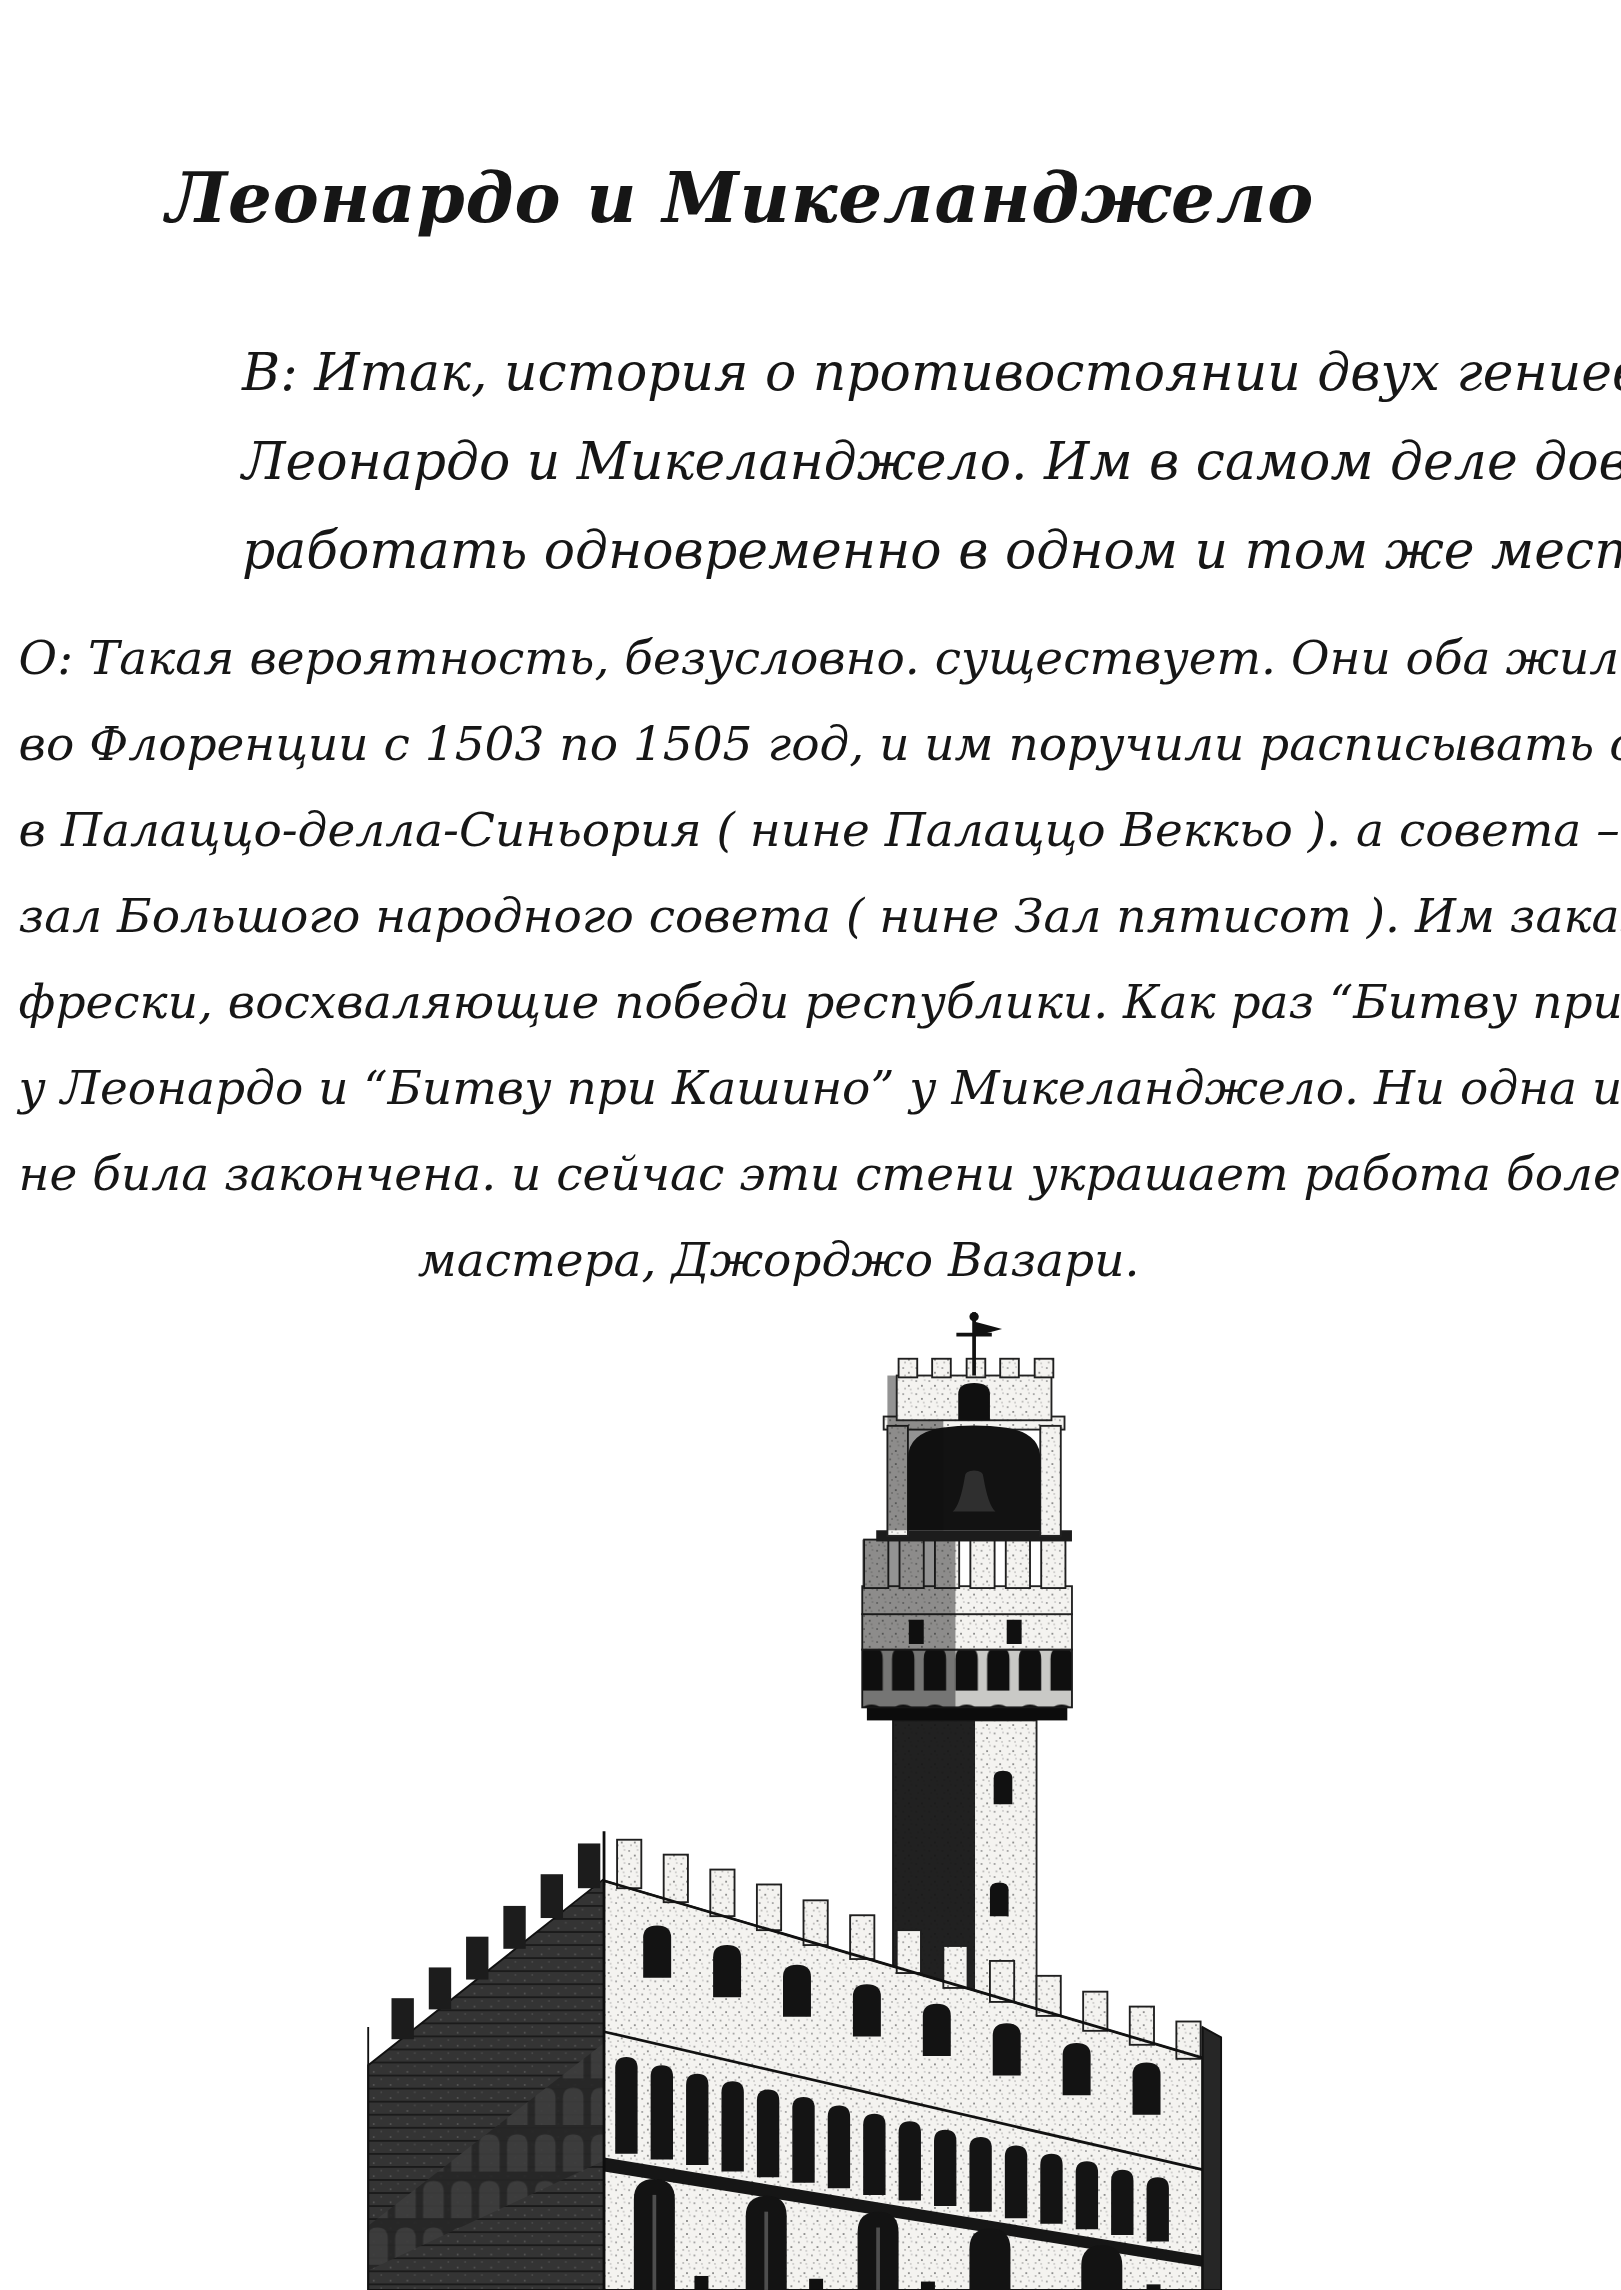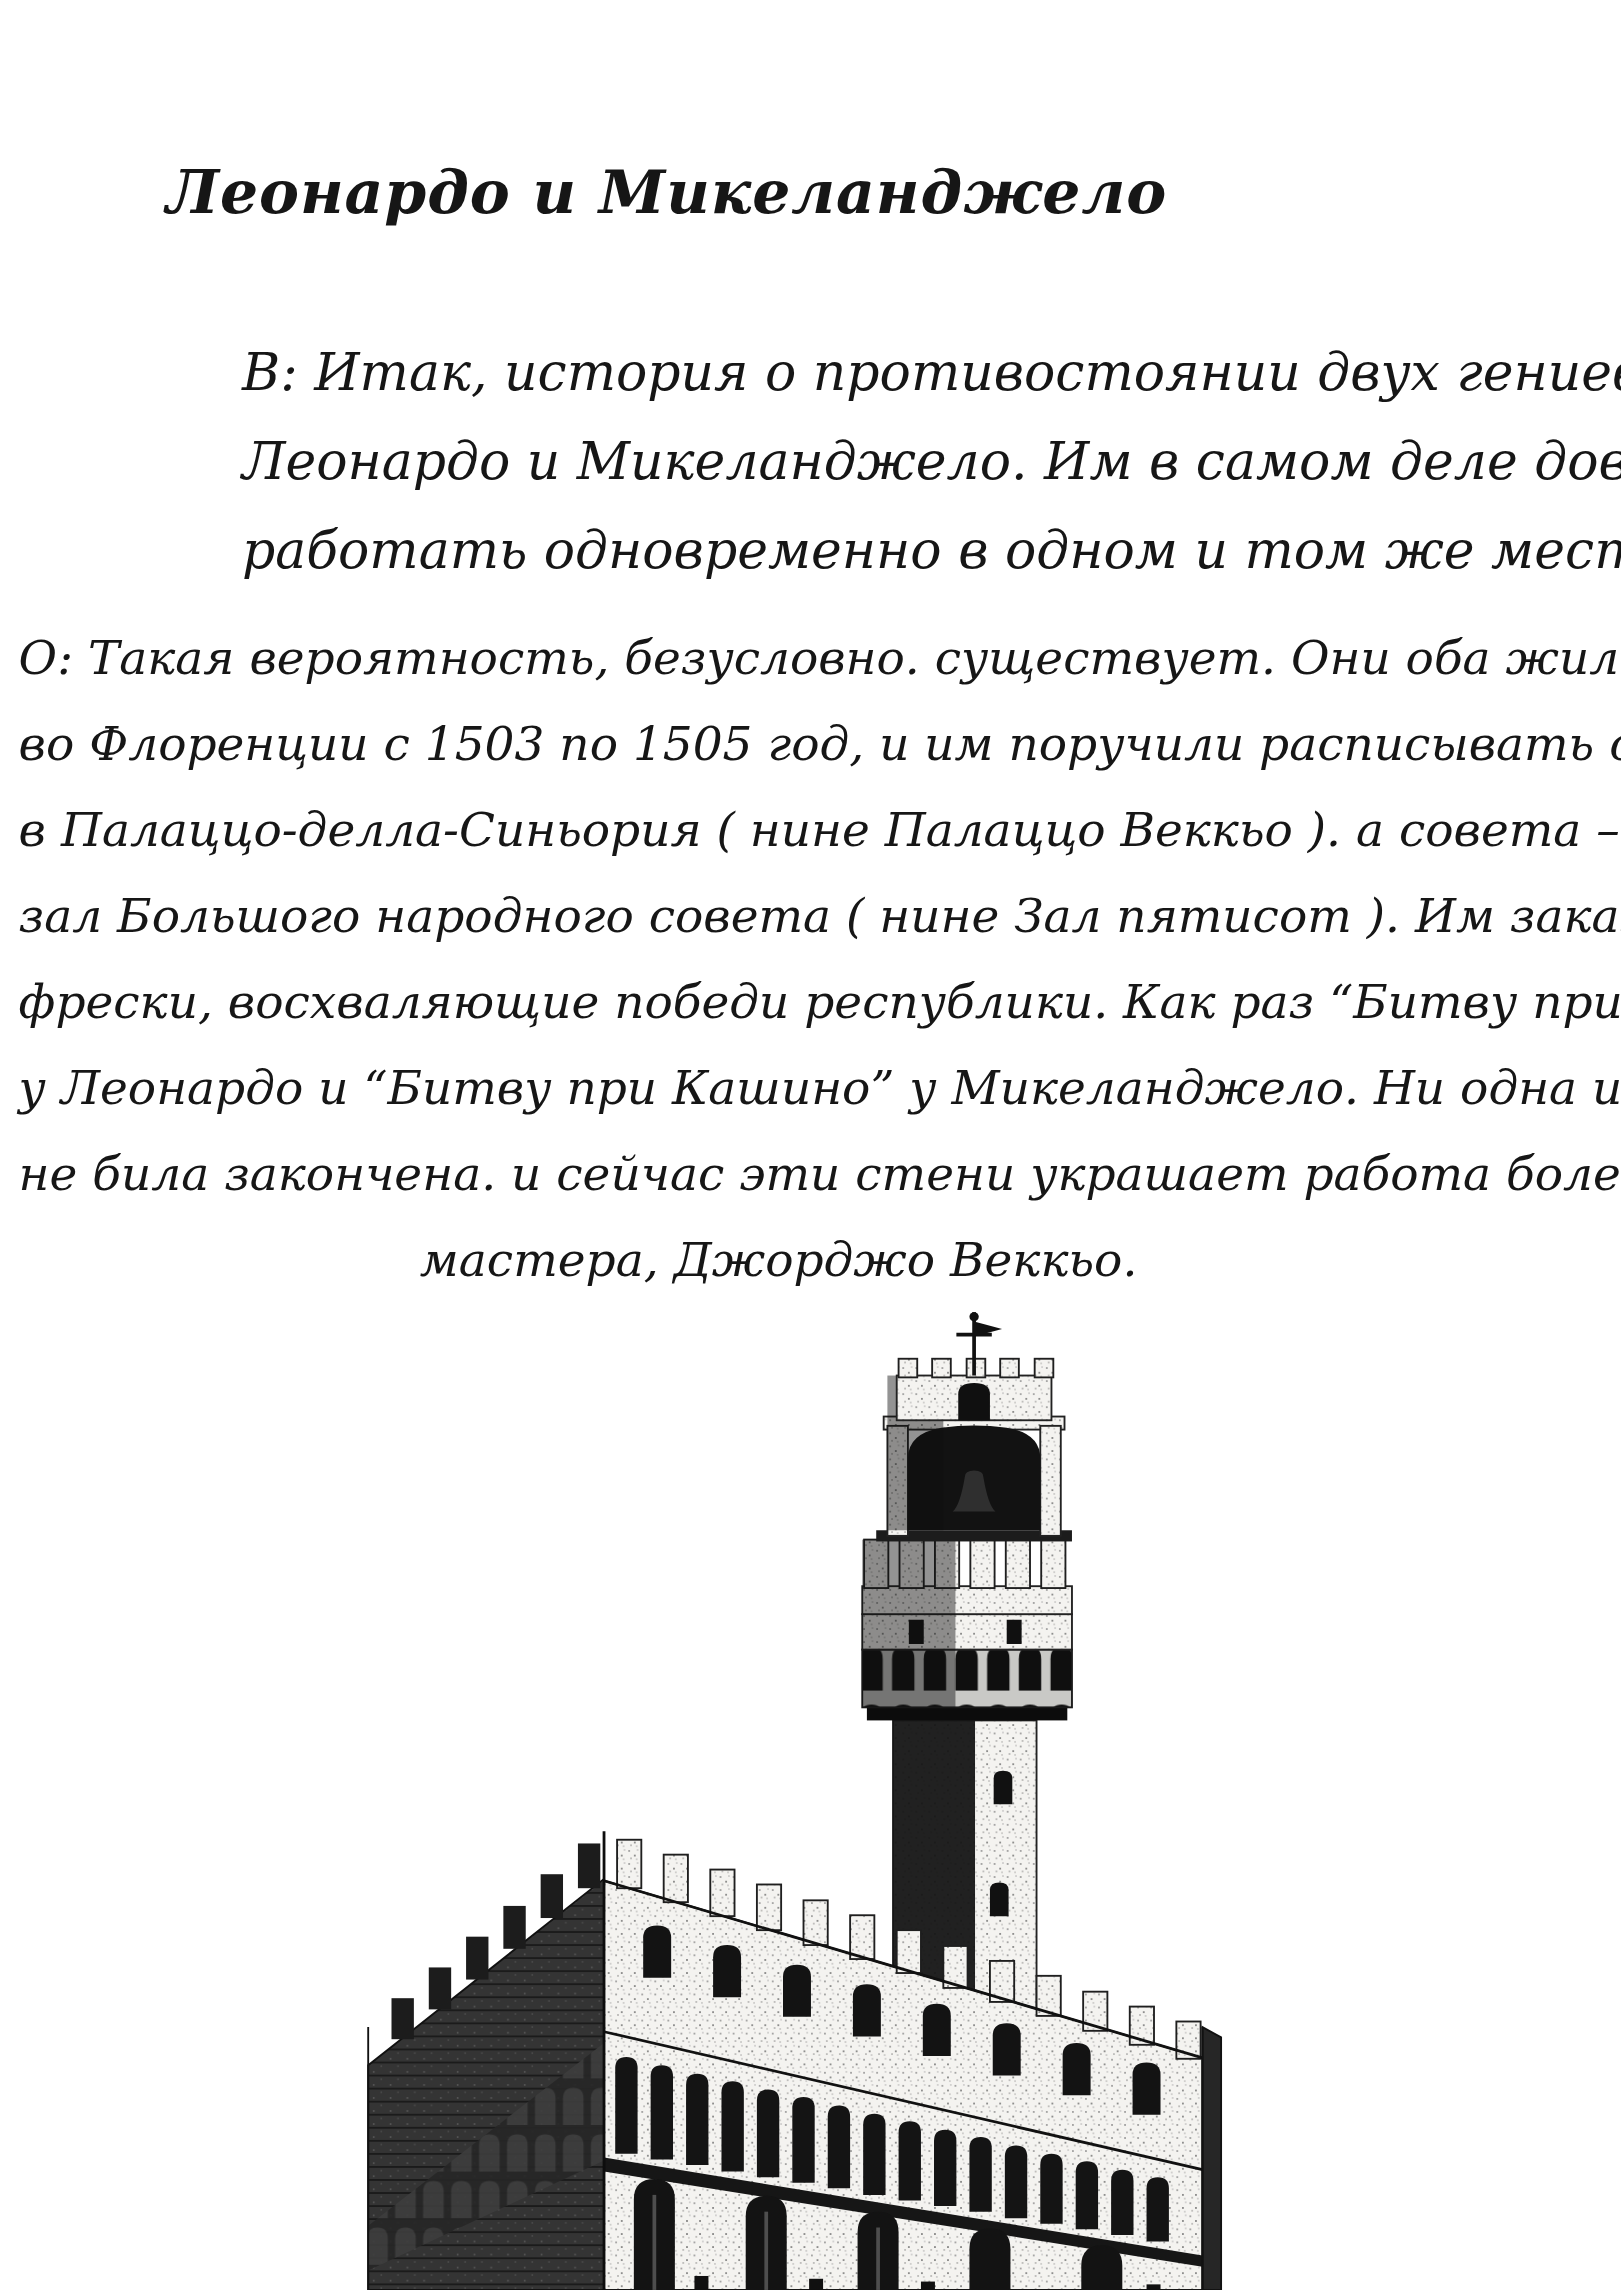--- a/index.html
+++ b/index.html
@@ -4,21 +4,21 @@
 <style>
   html,body{margin:0;padding:0;}
   body{
     width:1621px;height:2290px;position:relative;overflow:hidden;
     background:#ffffff;
     font-family:"DejaVu Serif","Liberation Serif",serif;
     color:#161616;
   }
   .page-title{
     position:absolute;left:166px;top:157px;width:1119px;
-    font-size:60px;font-weight:700;font-style:italic;letter-spacing:0.9px;
+    font-size:69px;font-weight:700;font-style:italic;letter-spacing:0.9px;
     white-space:nowrap;
   }
   .question-block{
     position:absolute;left:242px;top:328px;width:1380px;
     text-align:center;font-style:italic;
     font-size:52px;line-height:89px;
   }
   .answer-block{
     position:absolute;left:18.6px;top:615px;width:1520px;
     text-align:center;font-style:italic;
@@ -41,21 +41,21 @@
 </div>
 
 <div class="answer-block">
   <div class="text-line">О: Такая вероятность, безусловно. существует. Они оба жили</div>
   <div class="text-line">во Флоренции с 1503 по 1505 год, и им поручили расписывать стени</div>
   <div class="text-line">в Палаццо-делла-Синьория ( нине Палаццо Веккьо ). а совета –</div>
   <div class="text-line">зал Большого народного совета ( нине Зал пятисот ). Им заказали</div>
   <div class="text-line">фрески, восхваляющие победи республики. Как раз “Битву при Ангиари”</div>
   <div class="text-line">у Леонардо и “Битву при Кашино” у Микеланджело. Ни одна из них</div>
   <div class="text-line">не била закончена. и сейчас эти стени украшает работа более позднего</div>
-  <div class="text-line">мастера, Джорджо Веккьо.</div>
+  <div class="text-line">мастера, Джорджо Вазари.</div>
 </div>
 
 <svg class="illustration" viewBox="0 0 1739 1077" xmlns="http://www.w3.org/2000/svg">
   <defs>
     <pattern id="stone" width="14" height="14" patternUnits="userSpaceOnUse">
       <rect width="14" height="14" fill="#f4f3f0"></rect>
       <circle cx="3" cy="4" r="0.9" fill="#828282"></circle>
       <circle cx="9" cy="9" r="1" fill="#6d6d6d"></circle>
       <circle cx="12" cy="3" r="0.7" fill="#979797"></circle>
       <circle cx="5" cy="12" r="0.8" fill="#7b7b7b"></circle>

